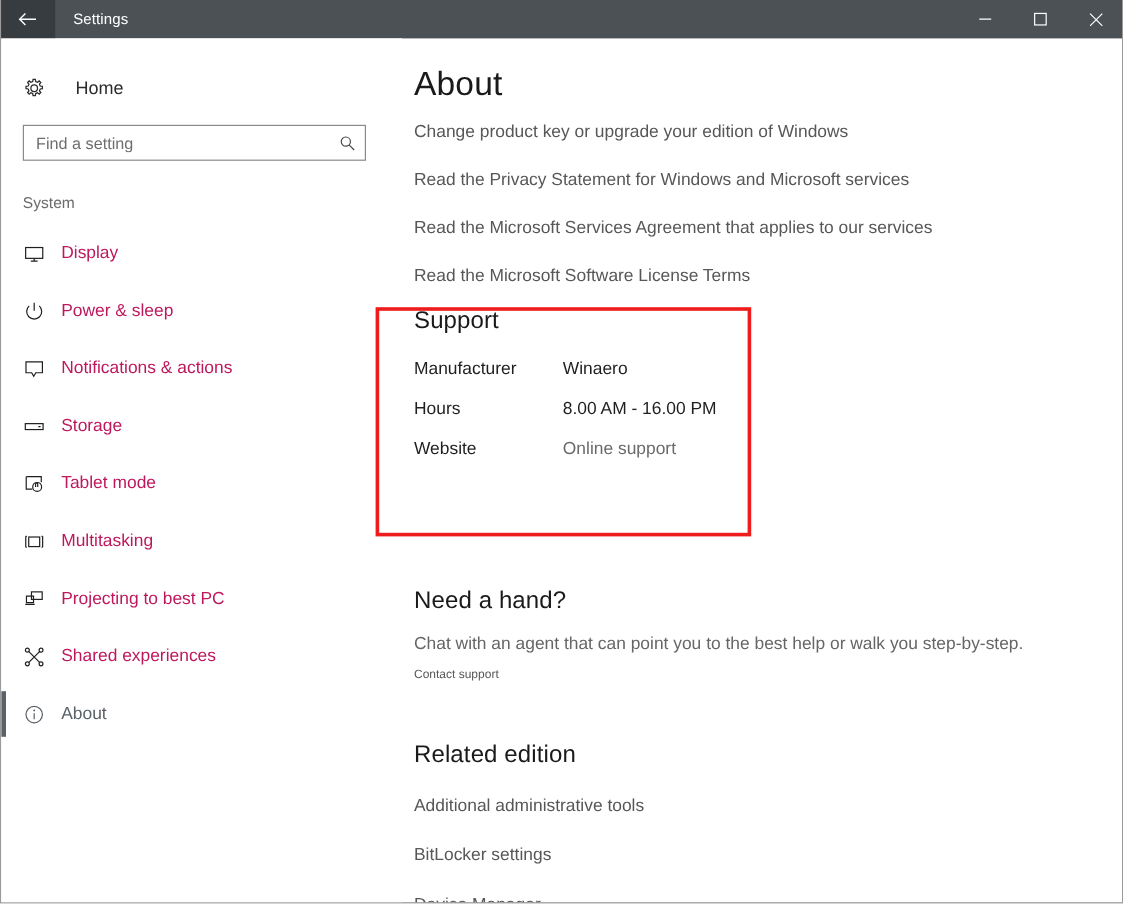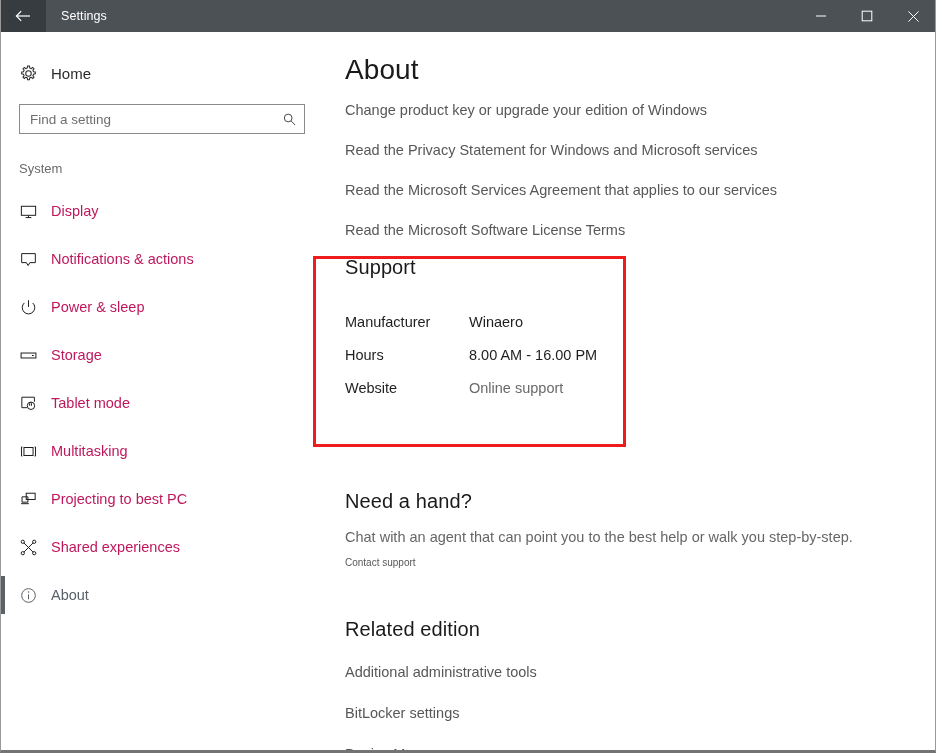--- a/index.html
+++ b/index.html
@@ -14,21 +14,21 @@
 
   #window {
     position: relative;
     width: 936px;
     height: 753px;
     overflow: hidden;
     background: #ffffff;
     box-sizing: border-box;
     border-left: 1px solid #9a9a9a;
     border-right: 1px solid #9a9a9a;
-    border-bottom: 3px solid #737373;
+    border-bottom: 1px solid #737373;
   }
 
   
   #titlebar {
     position: absolute;
     left: -1px;
     top: 0;
     width: 936px;
     height: 32px;
     background: #4c5156;
@@ -92,20 +92,21 @@
     align-items: center;
     height: 30px;
     padding-left: 18px;
     cursor: default;
   }
   #home-row .ico { width: 26px; display:flex; align-items:center; }
   #home-label {
     font-size: 15px;
     color: #2b2b2b;
     padding-left: 6px;
+    margin-left: 12px;
   }
 
   #search-wrap {
     margin: 16px 0 0 18px;
     width: 286px;
     height: 30px;
     border: 1px solid #8a8a8a;
     box-sizing: border-box;
     display: flex;
     align-items: center;
@@ -214,21 +215,21 @@
 
   
   #support-block {
     position: absolute;
     left: 10px;
     top: 224px;
     width: 560px;
   }
   #support-block .section-heading { padding-left: 0; }
   #support-table {
-    margin-top: 35px;
+    margin-top: 21px;
     border-collapse: collapse;
   }
   #support-table td {
     font-size: 14.5px;
     color: #1f1f1f;
     padding: 0 0 16px 0;
     vertical-align: top;
     line-height: 17px;
   }
   #support-table td.k { width: 124px; }
@@ -350,37 +351,37 @@
               </g>
             </svg>
           </span>
           <span class="nav-label">Display</span>
         </div>
 
         <div class="nav-item">
           <span class="nav-ico">
             <svg width="19" height="19" viewBox="0 0 20 20">
               <g fill="none" stroke="#1f1f1f" stroke-width="1.05">
-                <path d="M2.8 3.8 H17.2 V13.3 H11.4 L9.6 16.4 L7.8 13.3 H2.8 Z"></path>
-              </g>
-            </svg>
-          </span>
-          <span class="nav-label">Notifications &amp; actions</span>
-        </div>
-
-        <div class="nav-item">
-          <span class="nav-ico">
-            <svg width="19" height="19" viewBox="0 0 20 20">
-              <g fill="none" stroke="#1f1f1f" stroke-width="1.05">
                 <path d="M14.4 5.2 A6.6 6.6 0 1 1 5.6 5.2"></path>
                 <path d="M10 2.4 V9.4"></path>
               </g>
             </svg>
           </span>
           <span class="nav-label">Power &amp; sleep</span>
+        </div>
+
+        <div class="nav-item">
+          <span class="nav-ico">
+            <svg width="19" height="19" viewBox="0 0 20 20">
+              <g fill="none" stroke="#1f1f1f" stroke-width="1.05">
+                <path d="M2.8 3.8 H17.2 V13.3 H11.4 L9.6 16.4 L7.8 13.3 H2.8 Z"></path>
+              </g>
+            </svg>
+          </span>
+          <span class="nav-label">Notifications &amp; actions</span>
         </div>
 
         <div class="nav-item">
           <span class="nav-ico">
             <svg width="19" height="19" viewBox="0 0 20 20">
               <g fill="none" stroke="#1f1f1f" stroke-width="1.05">
                 <rect x="2.2" y="7.4" width="15.6" height="5.2"></rect>
                 <path d="M13.6 10 H15.6"></path>
               </g>
             </svg>

